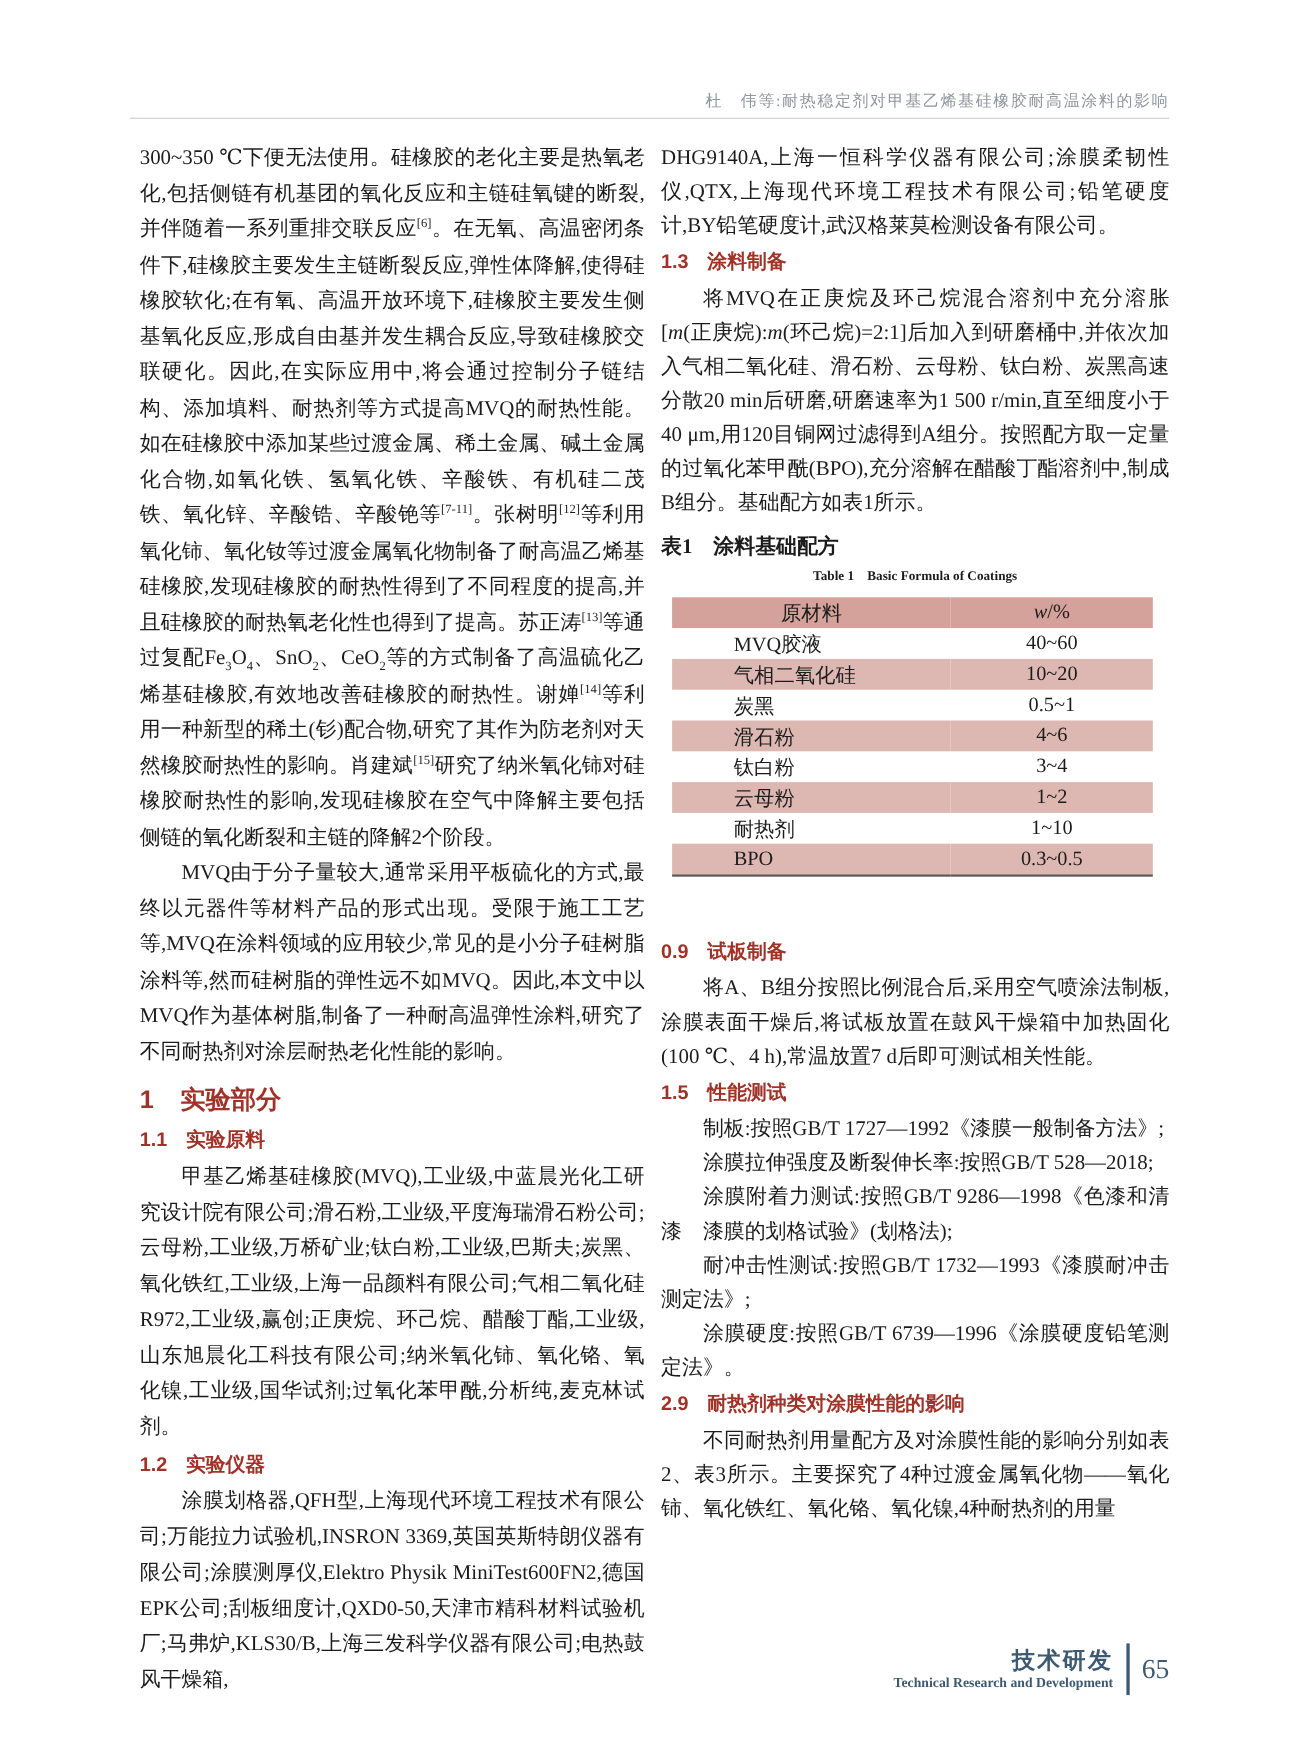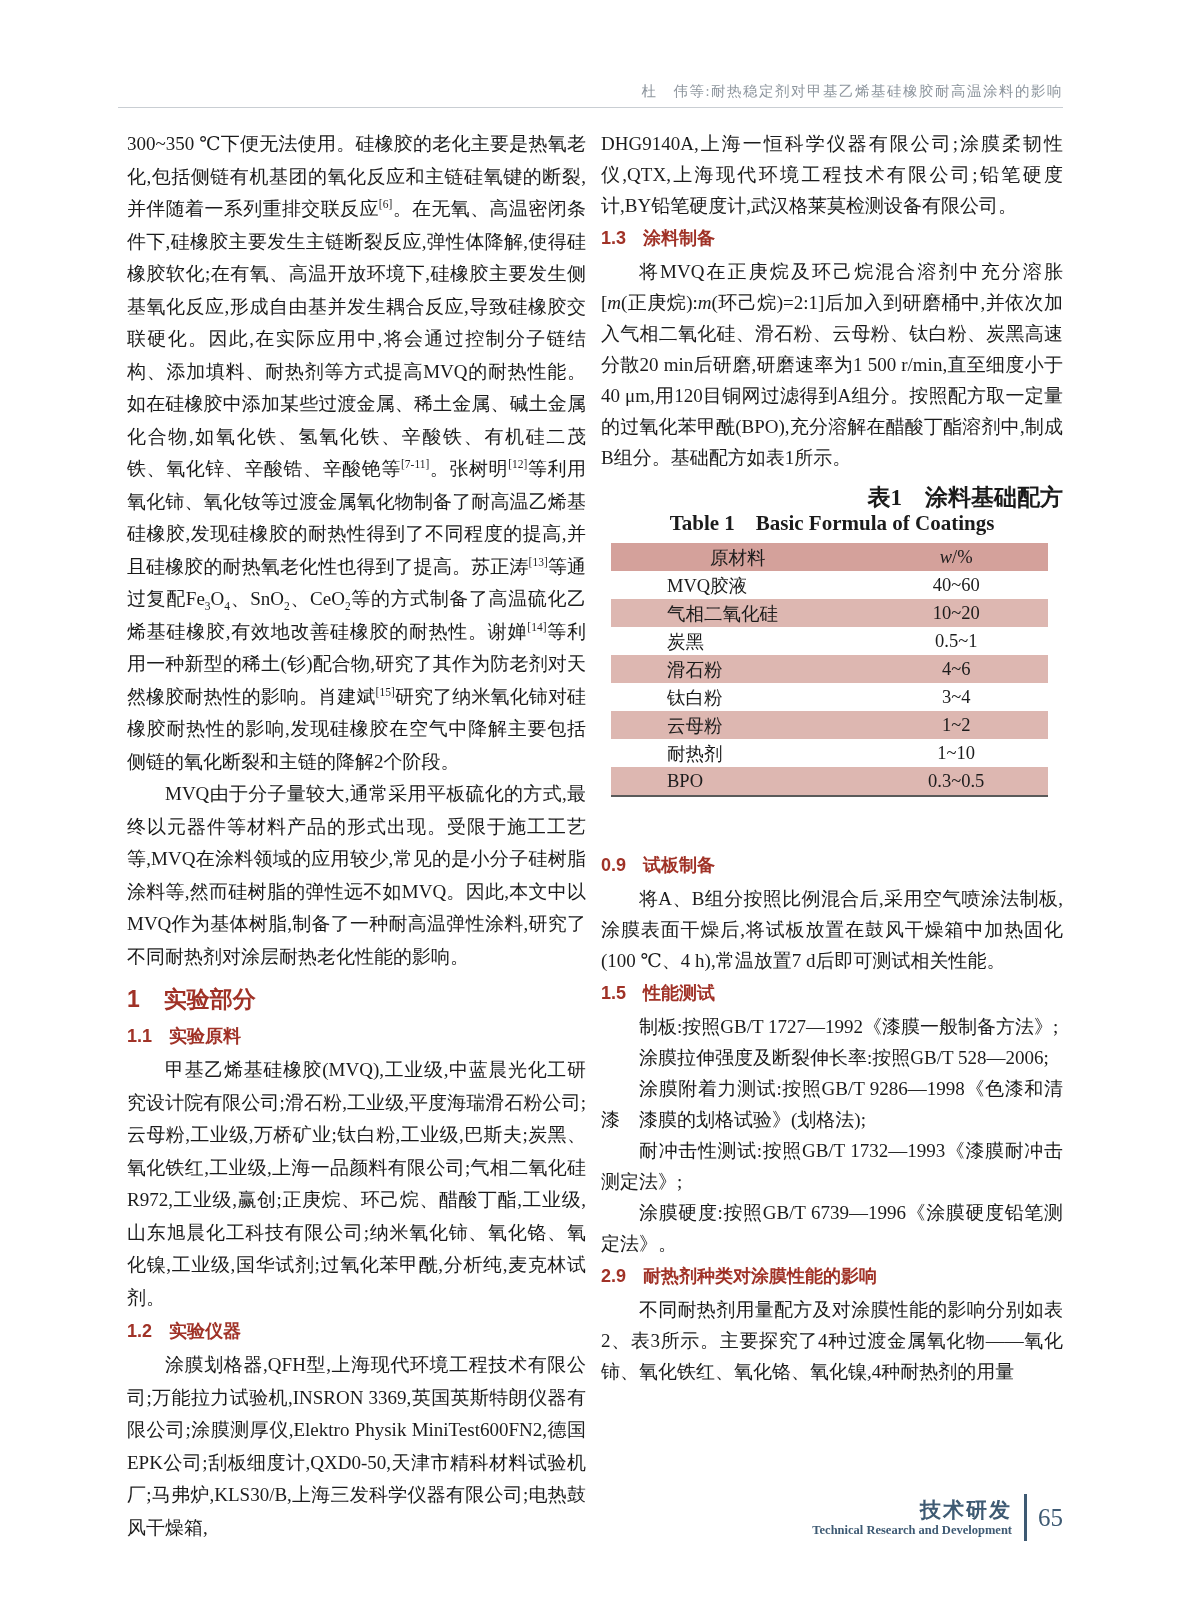--- a/index.html
+++ b/index.html
@@ -43,22 +43,22 @@
   }
   h2.sec .sec-num{margin-right:24px;}
   h3.subsec{
     margin:3px 0 4px;font-family:"Liberation Sans","DejaVu Sans",sans-serif;
     font-size:18px;font-weight:bold;color:var(--heading-red);line-height:28px;
   }
   h3.subsec .sec-num{margin-right:17px;}
   h3.mt-lg{margin-top:54px;}
 
   .table-block{margin-top:12px;}
-  .tcap-zh{text-align:right;font-weight:bold;font-size:23px;line-height:26px;margin:0;}
-  .tcap-en{text-align:center;font-weight:bold;font-size:21px;line-height:25px;margin:0 0 7px;}
+  .tcap-zh{text-align:left;font-weight:bold;font-size:19px;line-height:26px;margin:0;}
+  .tcap-en{text-align:center;font-weight:bold;font-size:12px;line-height:25px;margin:0 0 7px;}
   table.formula{
     border-collapse:collapse;margin-left:10px;width:437px;
     border-bottom:2px solid #5a5a5a;table-layout:fixed;
   }
   .formula td{height:28px;font-size:18.5px;padding:0;}
   .formula thead td{background:var(--th-bg);}
   .formula tbody tr:nth-child(even) td{background:var(--stripe-bg);}
   .formula .cell-material{width:58%;padding-left:56px;text-align:left;}
   .formula thead td.cell-material{padding-left:0;text-align:center;}
   .formula .cell-value{text-align:center;}
@@ -155,21 +155,21 @@
 
   <h3 class="subsec mt-lg">
     <span class="sec-num">0.9</span><span>试板制备</span>
   </h3>
   <p class="body ind"><span>将A、B组分按照比例混合后,采用空气喷涂法制板,涂膜表面干燥后,将试板放置在鼓风干燥箱中加热固化(100 ℃、4 h),常温放置7 d后即可测试相关性能。</span></p>
 
   <h3 class="subsec">
     <span class="sec-num">1.5</span><span>性能测试</span>
   </h3>
   <p class="body ind"><span>制板:按照GB/T 1727—1992《漆膜一般制备方法》;</span></p>
-  <p class="body ind"><span>涂膜拉伸强度及断裂伸长率:按照GB/T 528—2006;</span></p>
+  <p class="body ind"><span>涂膜拉伸强度及断裂伸长率:按照GB/T 528—2018;</span></p>
   <p class="body ind"><span>涂膜附着力测试:按照GB/T 9286—1998《色漆和清漆　漆膜的划格试验》(划格法);</span></p>
   <p class="body ind"><span>耐冲击性测试:按照GB/T 1732—1993《漆膜耐冲击测定法》;</span></p>
   <p class="body ind"><span>涂膜硬度:按照GB/T 6739—1996《涂膜硬度铅笔测定法》。</span></p>
 
 
   <h3 class="subsec">
     <span class="sec-num">2.9</span><span>耐热剂种类对涂膜性能的影响</span>
   </h3>
   <p class="body ind"><span>不同耐热剂用量配方及对涂膜性能的影响分别如表2、表3所示。主要探究了4种过渡金属氧化物——氧化铈、氧化铁红、氧化铬、氧化镍,4种耐热剂的用量</span></p>
 </div>

